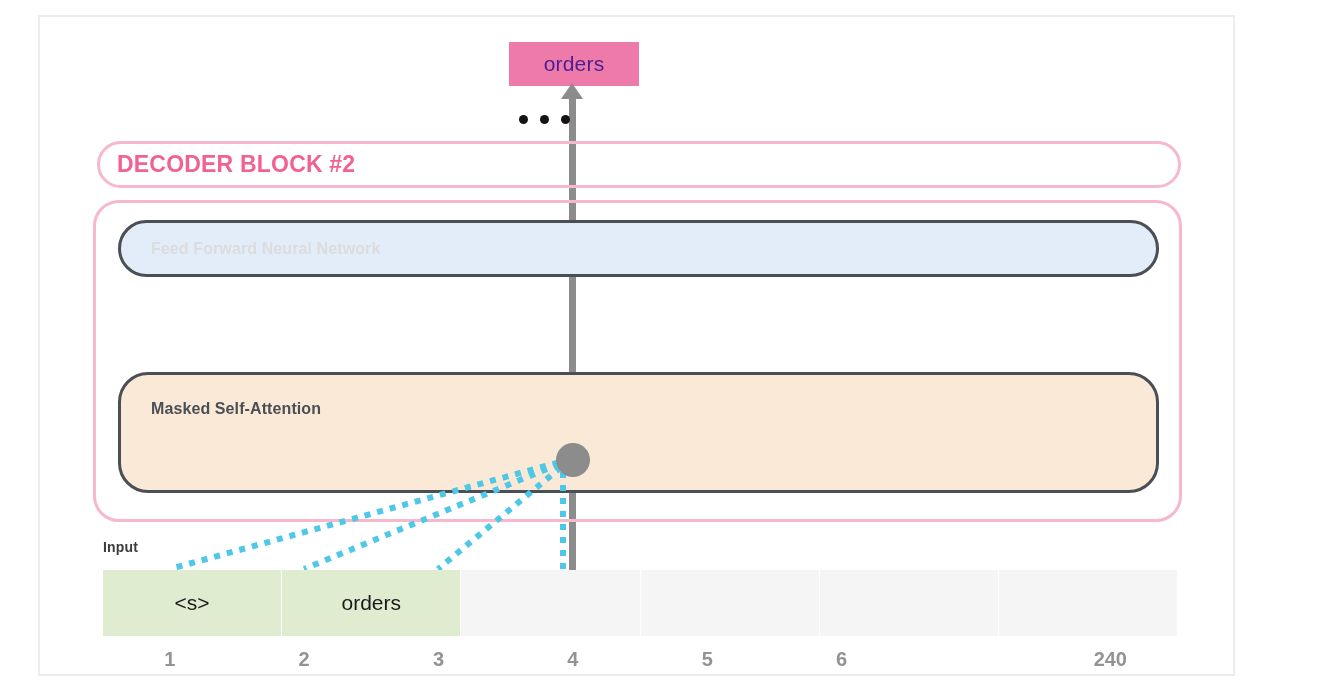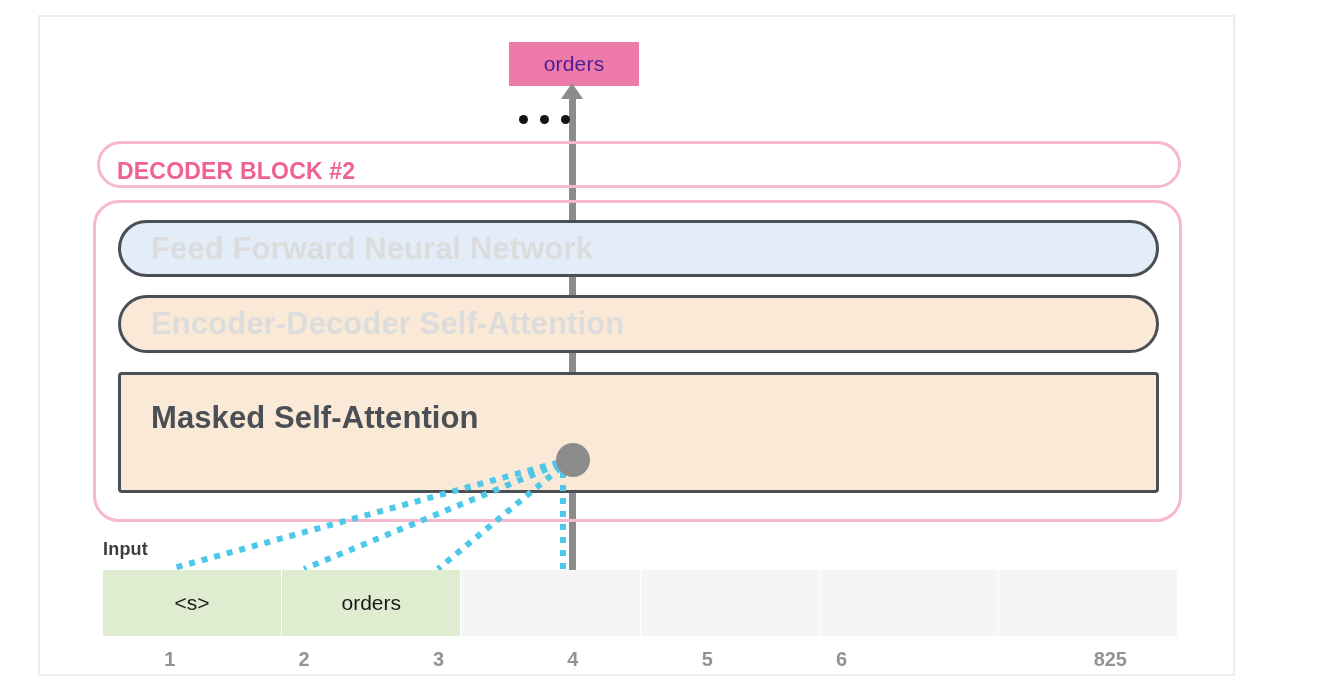--- a/index.html
+++ b/index.html
@@ -85,21 +85,21 @@
     position: absolute;
     left: 97px;
     top: 141px;
     width: 1084px;
     height: 47px;
     border: 3px solid #f7b8ce;
     border-radius: 24px;
     box-sizing: border-box;
     background: transparent;
     display: flex;
-    align-items: flex-end;
+    align-items: center;
     padding-left: 17px;
     font-size: 23px;
     font-weight: bold;
     color: #f06292;
     letter-spacing: 0.2px;
   }
 
   
   #decoder-body {
     position: absolute;
@@ -116,42 +116,42 @@
   
   .sublayer {
     position: absolute;
     left: 118px;
     width: 1041px;
     box-sizing: border-box;
     border: 3px solid #4a4f55;
     display: flex;
     align-items: center;
     padding-left: 30px;
-    font-size: 31px;
+    font-size: 16px;
     font-weight: bold;
     letter-spacing: 0.1px;
   }
   #layer-ffnn {
     top: 220px;
     height: 57px;
     border-radius: 29px;
     background: #e3edf9;
     color: #dcdcdc;
   }
   #layer-encdec {
     top: 295px;
     height: 58px;
     border-radius: 29px;
     background: #fbe9d7;
     color: #dcdcdc;
   }
   #layer-masked {
     top: 372px;
     height: 121px;
-    border-radius: 4px;
+    border-radius: 30px;
     background: #fbe9d7;
     color: #4a4f55;
     align-items: flex-start;
     padding-top: 25px;
   }
 
   
   #attention-node {
     position: absolute;
     left: 556px;
@@ -170,21 +170,21 @@
     width: 1328px;
     height: 700px;
     pointer-events: none;
   }
 
   
   #input-label {
     position: absolute;
     left: 103px;
     top: 539px;
-    font-size: 18px;
+    font-size: 14px;
     font-weight: bold;
     color: #3d3d3d;
     letter-spacing: 0.2px;
   }
 
   
   #token-row {
     position: absolute;
     left: 103px;
     top: 570px;
@@ -248,23 +248,20 @@
   <div id="decoder-header">
     <span>DECODER BLOCK #2</span>
   </div>
 
   <div id="decoder-body"></div>
 
   <div class="sublayer" id="layer-ffnn">
     <span>Feed Forward Neural Network</span>
   </div>
 
-  <div class="sublayer" id="layer-encdec">
-    <span>Encoder-Decoder Self-Attention</span>
-  </div>
 
   <div class="sublayer" id="layer-masked">
     <span>Masked Self-Attention</span>
   </div>
 
   <svg id="attention-lines" viewBox="0 0 1328 700">
     <g stroke="#4EC8E8" stroke-width="6" stroke-linecap="butt" stroke-dasharray="6 7" fill="none">
       <line x1="571" y1="459" x2="170" y2="569"></line>
       <line x1="571" y1="459" x2="304" y2="569"></line>
       <line x1="571" y1="459" x2="438" y2="569"></line>
@@ -298,16 +295,16 @@
   </div>
 
   <div id="position-row">
     <div class="position-cell">1</div>
     <div class="position-cell">2</div>
     <div class="position-cell">3</div>
     <div class="position-cell">4</div>
     <div class="position-cell">5</div>
     <div class="position-cell">6</div>
     <div class="position-cell"></div>
-    <div class="position-cell">825</div>
+    <div class="position-cell">240</div>
   </div>
 
 </div>
 
 </body></html>

